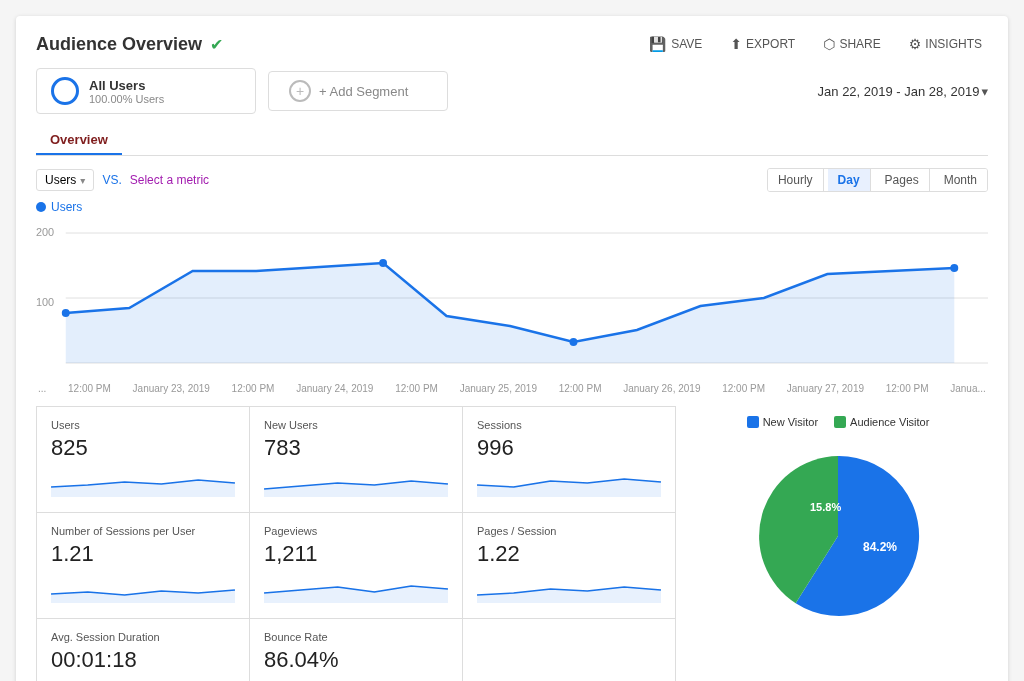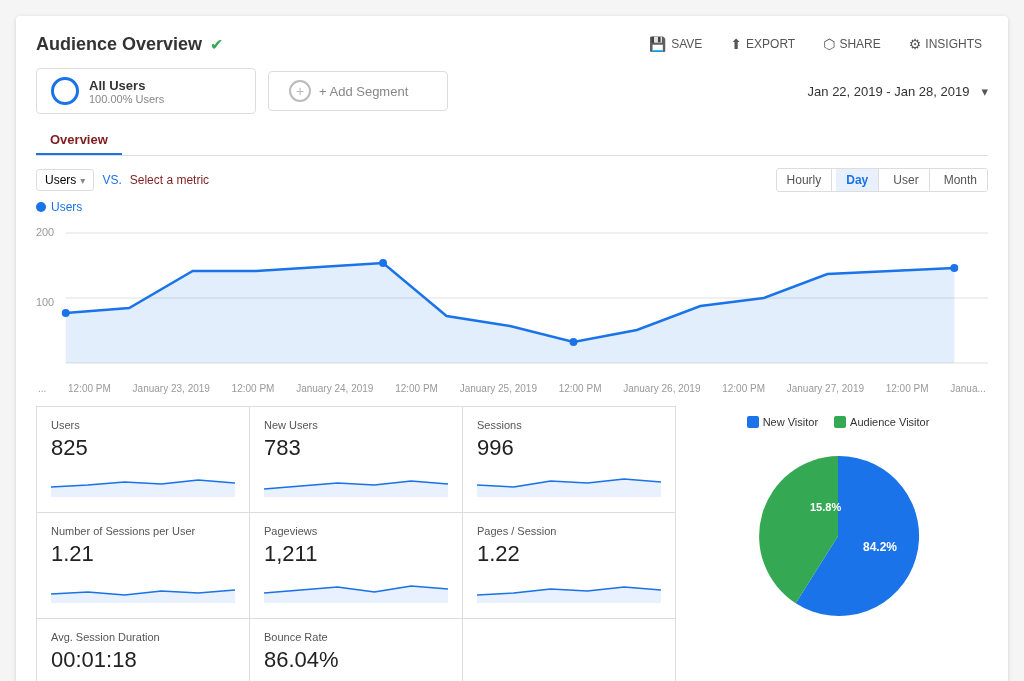--- a/index.html
+++ b/index.html
@@ -16,35 +16,35 @@
     .action-icon { font-size: 14px; }
 
     
     .segment-bar { display: flex; align-items: center; gap: 12px; margin-bottom: 12px; }
     .segment-all { display: flex; align-items: center; gap: 10px; border: 1px solid #ddd; border-radius: 4px; padding: 8px 14px; min-width: 220px; }
     .segment-circle { width: 28px; height: 28px; border-radius: 50%; border: 3px solid #1a73e8; background: transparent; flex-shrink: 0; }
     .segment-label { font-weight: 600; font-size: 13px; color: #333; }
     .segment-sub { font-size: 11px; color: #888; }
     .segment-add { display: flex; align-items: center; gap: 8px; border: 1px solid #ddd; border-radius: 4px; padding: 8px 20px; color: #888; cursor: pointer; min-width: 180px; }
     .segment-add-circle { width: 22px; height: 22px; border-radius: 50%; border: 2px solid #bbb; display: flex; align-items: center; justify-content: center; font-size: 14px; color: #bbb; }
-    .date-range { margin-left: auto; font-size: 13px; color: #333; font-weight: 500; display: flex; align-items: center; gap: 12px; cursor: pointer; }
+    .date-range { margin-left: auto; font-size: 13px; color: #333; font-weight: 500; display: flex; align-items: center; gap: 2px; cursor: pointer; }
     .date-range .arrow { color: #555; }
 
     
     .tabs { display: flex; border-bottom: 1px solid #ddd; margin-bottom: 12px; }
     .tab { padding: 6px 14px; cursor: pointer; font-size: 13px; color: #555; border-bottom: 2px solid transparent; }
     .tab.active { border-bottom: 2px solid #1a73e8; color: #7f1d1d; font-weight: 600; }
 
     
     .chart-controls { display: flex; align-items: center; justify-content: space-between; margin-bottom: 8px; }
     .metric-selector { display: flex; align-items: center; gap: 8px; }
     .metric-btn { display: flex; align-items: center; gap: 4px; border: 1px solid #ddd; border-radius: 3px; padding: 3px 8px; font-size: 12px; cursor: pointer; background: #fff; }
     .metric-btn .dropdown-arrow { font-size: 10px; color: #888; }
     .vs-text { color: #1a73e8; font-size: 12px; }
-    .select-metric { color: #7f1d1d; font-size: 12px; cursor: pointer; }
+    .select-metric { color: #a21caf; font-size: 12px; cursor: pointer; }
     .time-btns { display: flex; gap: 4px; border: 1px solid #ddd; border-radius: 3px; overflow: hidden; }
     .time-btn { padding: 4px 10px; font-size: 12px; cursor: pointer; background: #fff; border: none; border-right: 1px solid #ddd; color: #555; }
     .time-btn:last-child { border-right: none; }
     .time-btn.active { background: #e8f0fe; color: #1a73e8; font-weight: 600; }
 
     
     .chart-area { position: relative; margin-bottom: 8px; }
     .chart-legend { font-size: 12px; color: #1a73e8; margin-bottom: 4px; display: flex; align-items: center; gap: 5px; }
     .chart-dot { width: 10px; height: 10px; border-radius: 50%; background: #1a73e8; display: inline-block; }
     .chart-svg-wrap { width: 100%; }
@@ -122,21 +122,21 @@
       <button class="metric-btn">
         <span>Users</span>
         <span class="dropdown-arrow">▾</span>
       </button>
       <span class="vs-text">VS.</span>
       <span class="select-metric">Select a metric</span>
     </div>
     <div class="time-btns">
       <button class="time-btn">Hourly</button>
       <button class="time-btn active">Day</button>
-      <button class="time-btn">User</button>
+      <button class="time-btn">Pages</button>
       <button class="time-btn">Month</button>
     </div>
   </div>
 
   <div class="chart-area">
     <div class="chart-legend">
       <span class="chart-dot"></span>
       <span>Users</span>
     </div>
     <div class="chart-svg-wrap">

